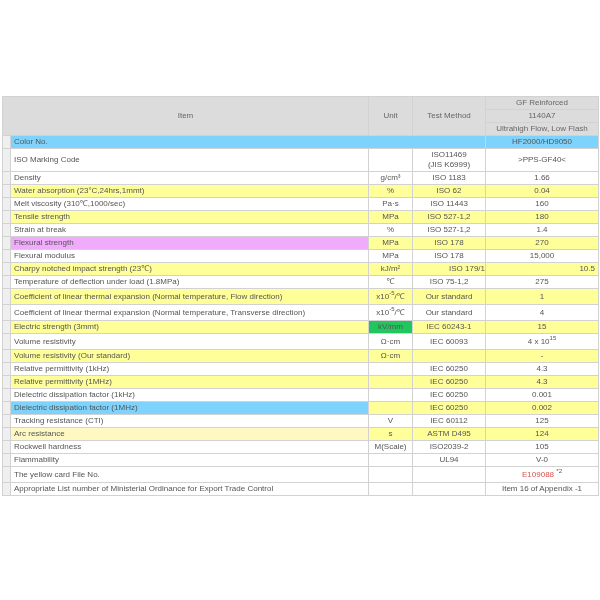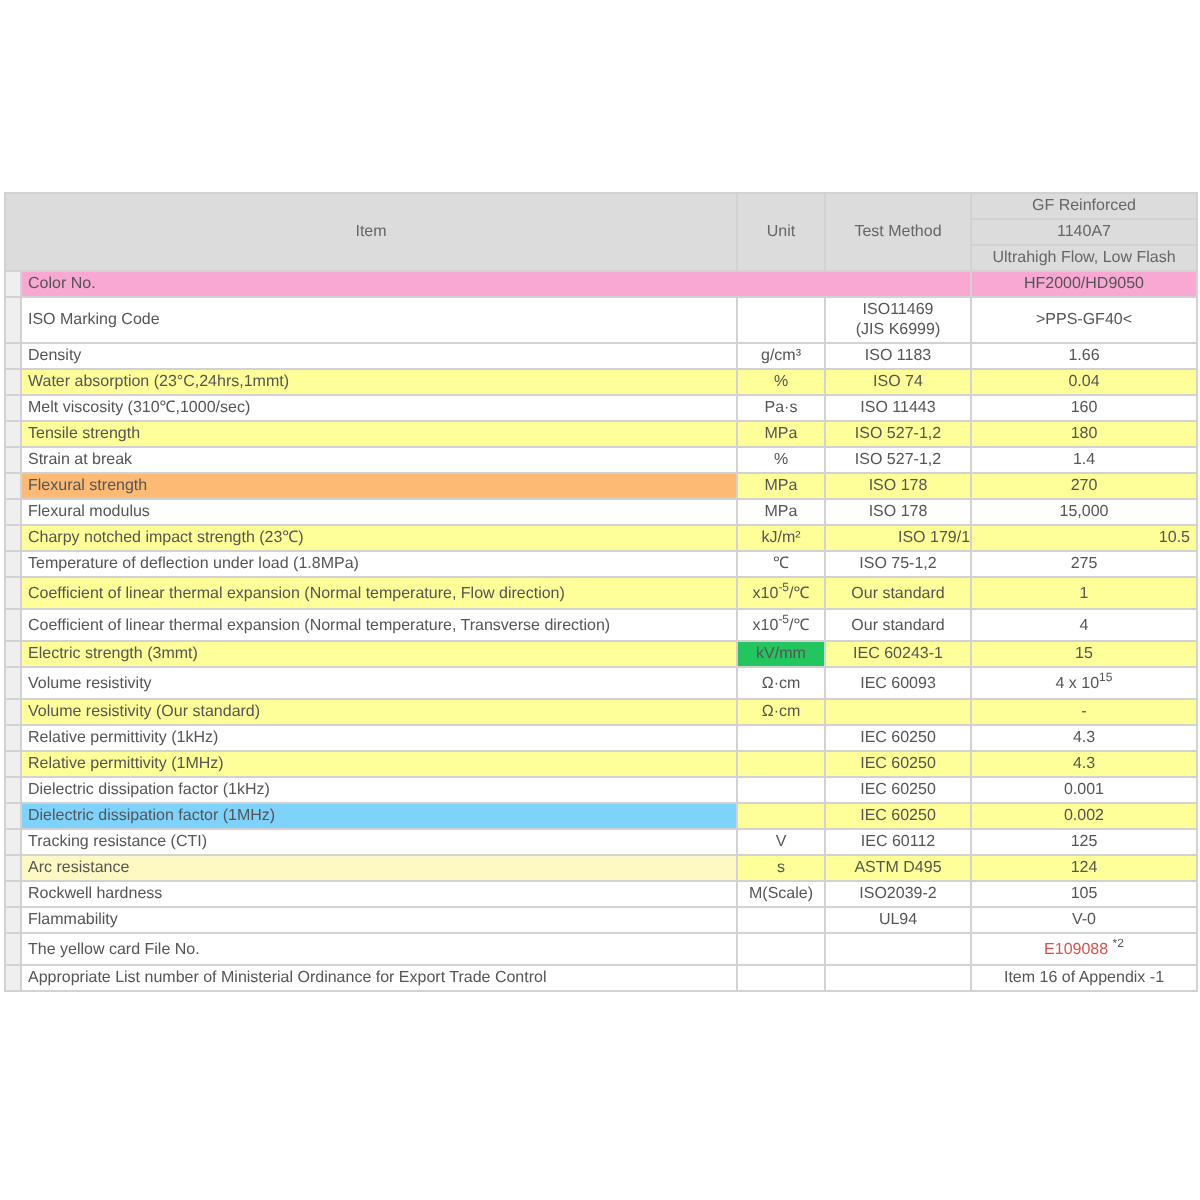--- a/index.html
+++ b/index.html
@@ -8,21 +8,21 @@
   table.spec { position: absolute; left: 2px; top: 96px; width: 596px;
                border-collapse: collapse; font-size: 8px; table-layout: fixed; }
   table.spec td, table.spec th { border: 1px solid #d2d2d2; padding: 0 3px;
                line-height: 12px; height: 12px; font-weight: normal; overflow: hidden; white-space: nowrap; }
   table.spec th { background: #dcdcdc; color: #666; text-align: center; }
   .c-stub { width: 5px; padding: 0 !important; }
   .c-item { text-align: left; }
   .c-unit, .c-method, .c-val { text-align: center; }
   tr.yellow td { background: #ffff99; }
   tr.white td { background: #ffffff; }
-  tr.grey td { background: #f9a8d4; }
+  tr.grey td { background: #7dd3fc; }
   tr.tall td { height: 22px; line-height: 10px; }
   tr.med td { height: 15px; }
   td.stub-cell { background: #efefef !important; }
   .red { color: #d9534f; }
   sup { font-size: 6px; vertical-align: super; line-height: 0; }
   .header-th { height: 13px; }
 </style>
 </head>
 <body>
 
@@ -68,21 +68,21 @@
         <td class="c-stub stub-cell"></td>
         <td class="c-item">Density</td>
         <td class="c-unit">g/cm³</td>
         <td class="c-method">ISO 1183</td>
         <td class="c-val">1.66</td>
       </tr>
       <tr class="yellow">
         <td class="c-stub stub-cell"></td>
         <td class="c-item" style="background: rgb(255, 255, 153);">Water absorption (23°C,24hrs,1mmt)</td>
         <td class="c-unit" style="background: rgb(255, 255, 153);">%</td>
-        <td class="c-method" style="background: rgb(255, 255, 153);">ISO 74</td>
+        <td class="c-method" style="background: rgb(255, 255, 153);">ISO 62</td>
         <td class="c-val" style="background: rgb(255, 255, 153);">0.04</td>
       </tr>
       <tr class="white">
         <td class="c-stub stub-cell"></td>
         <td class="c-item">Melt viscosity (310℃,1000/sec)</td>
         <td class="c-unit">Pa·s</td>
         <td class="c-method">ISO 11443</td>
         <td class="c-val">160</td>
       </tr>
       <tr class="yellow">
@@ -94,21 +94,21 @@
       </tr>
       <tr class="white">
         <td class="c-stub stub-cell"></td>
         <td class="c-item">Strain at break</td>
         <td class="c-unit">%</td>
         <td class="c-method">ISO 527-1,2</td>
         <td class="c-val">1.4</td>
       </tr>
       <tr class="yellow">
         <td class="c-stub stub-cell"></td>
-        <td class="c-item" style="background: #fdba74;">Flexural strength</td>
+        <td class="c-item" style="background: #f0abfc;">Flexural strength</td>
         <td class="c-unit" style="background: rgb(255, 255, 153);">MPa</td>
         <td class="c-method" style="background: rgb(255, 255, 153);">ISO 178</td>
         <td class="c-val" style="background: rgb(255, 255, 153);">270</td>
       </tr>
       <tr class="white">
         <td class="c-stub stub-cell"></td>
         <td class="c-item">Flexural modulus</td>
         <td class="c-unit">MPa</td>
         <td class="c-method">ISO 178</td>
         <td class="c-val">15,000</td>

